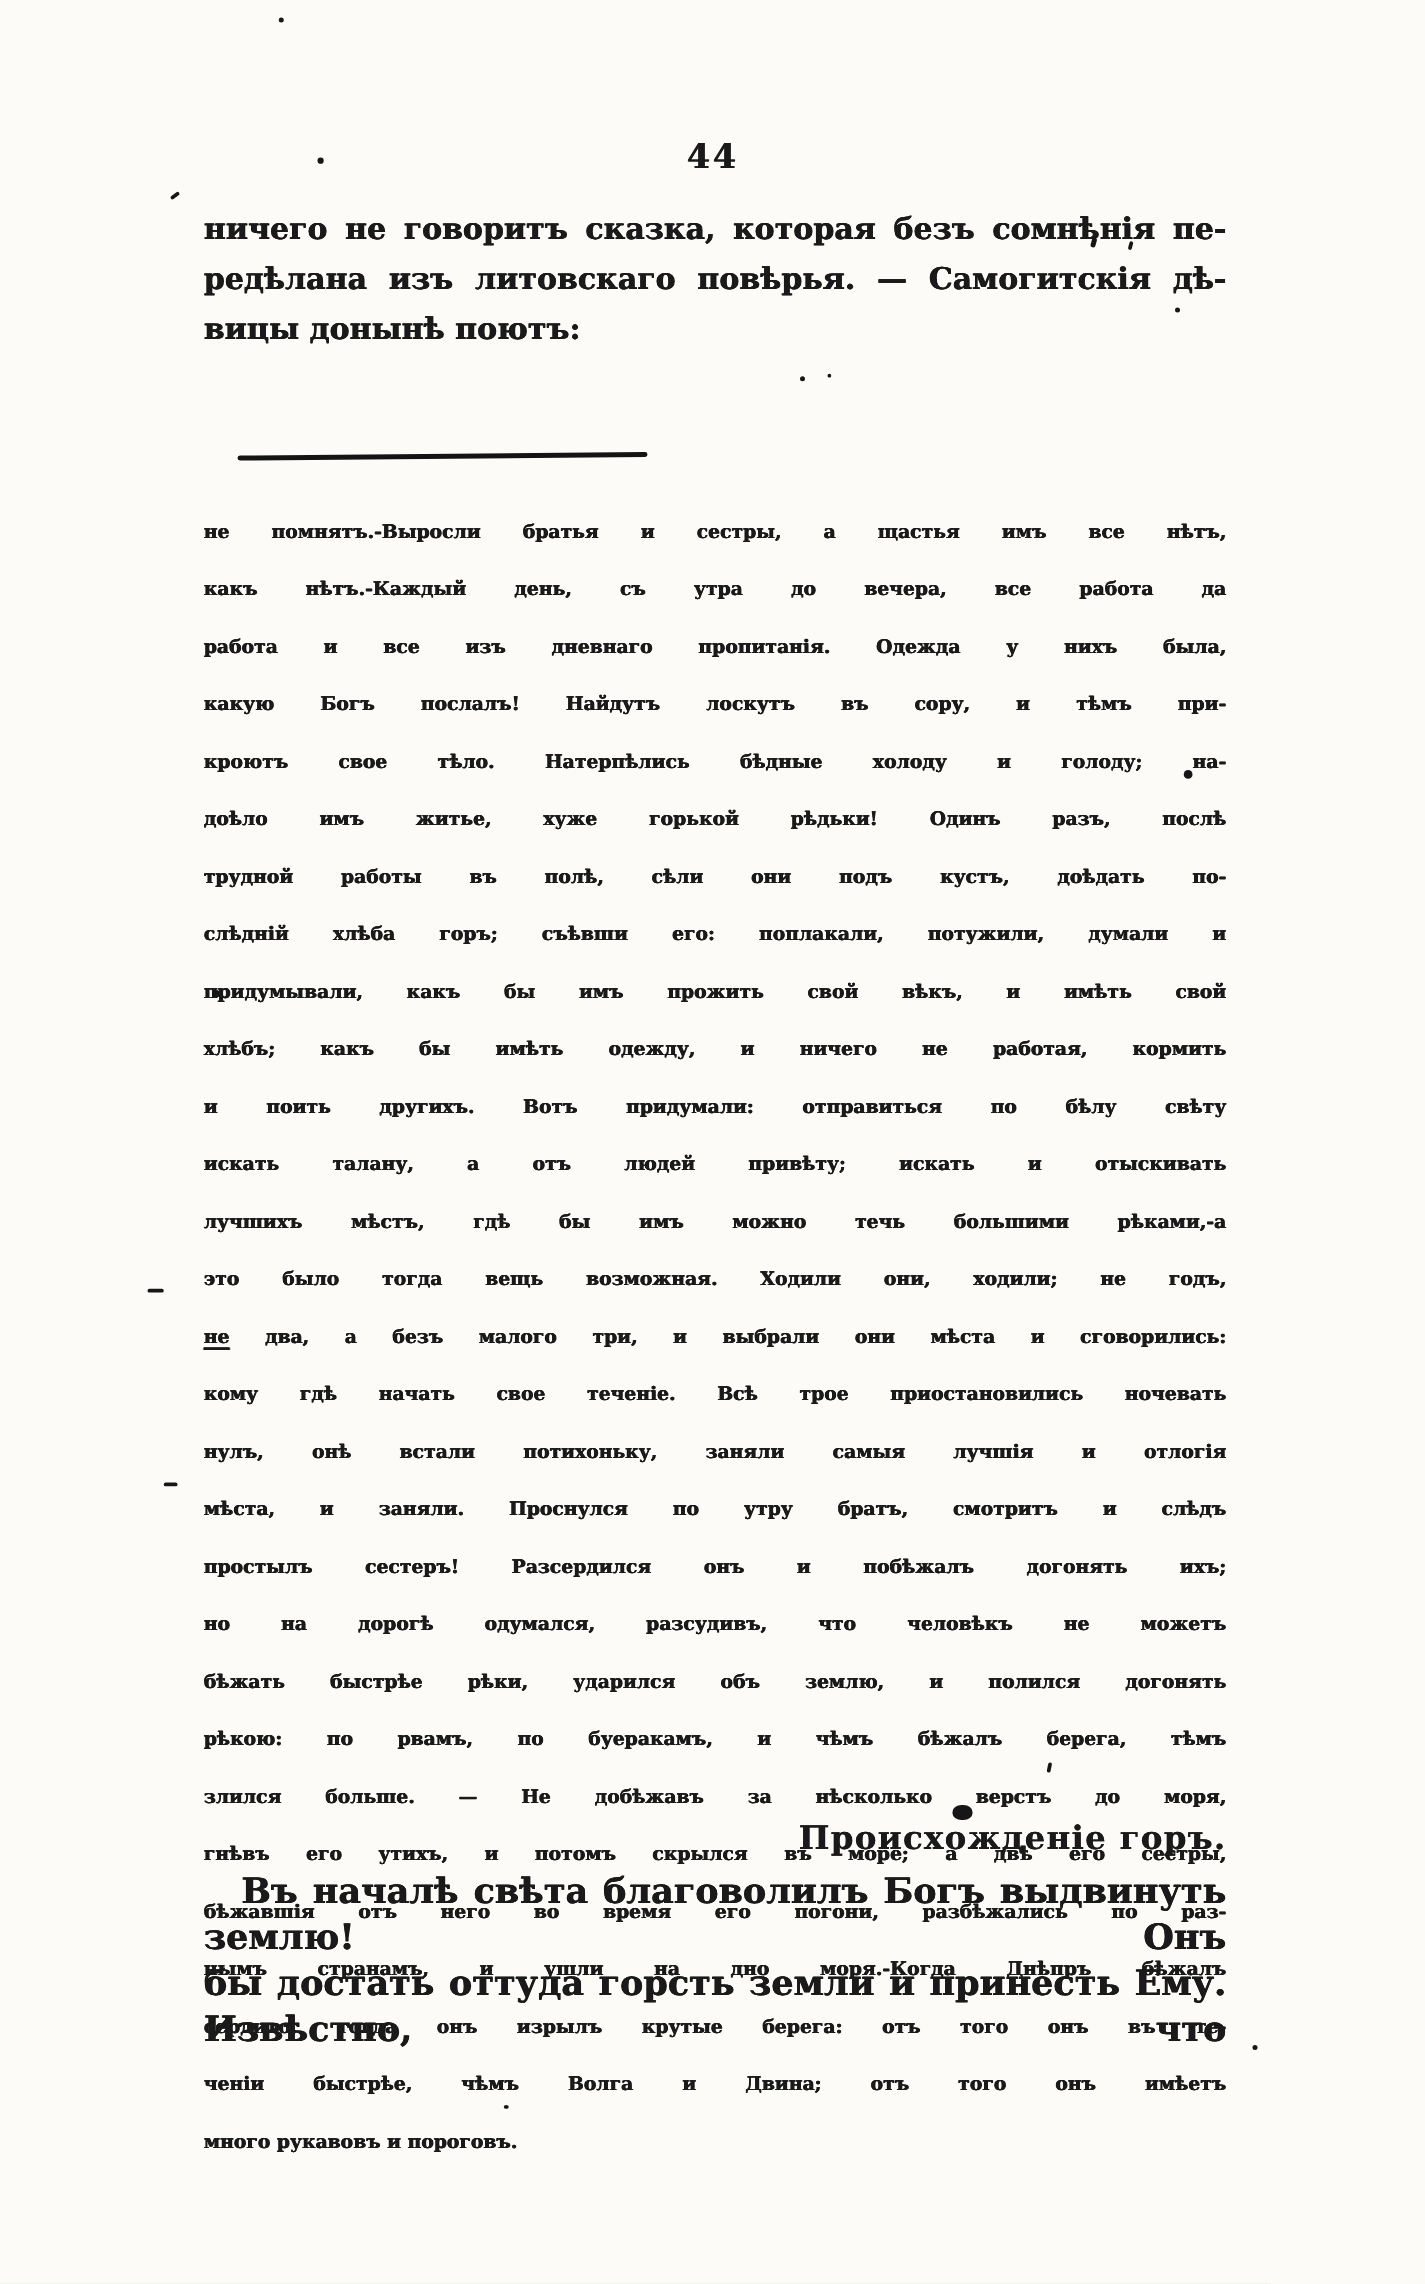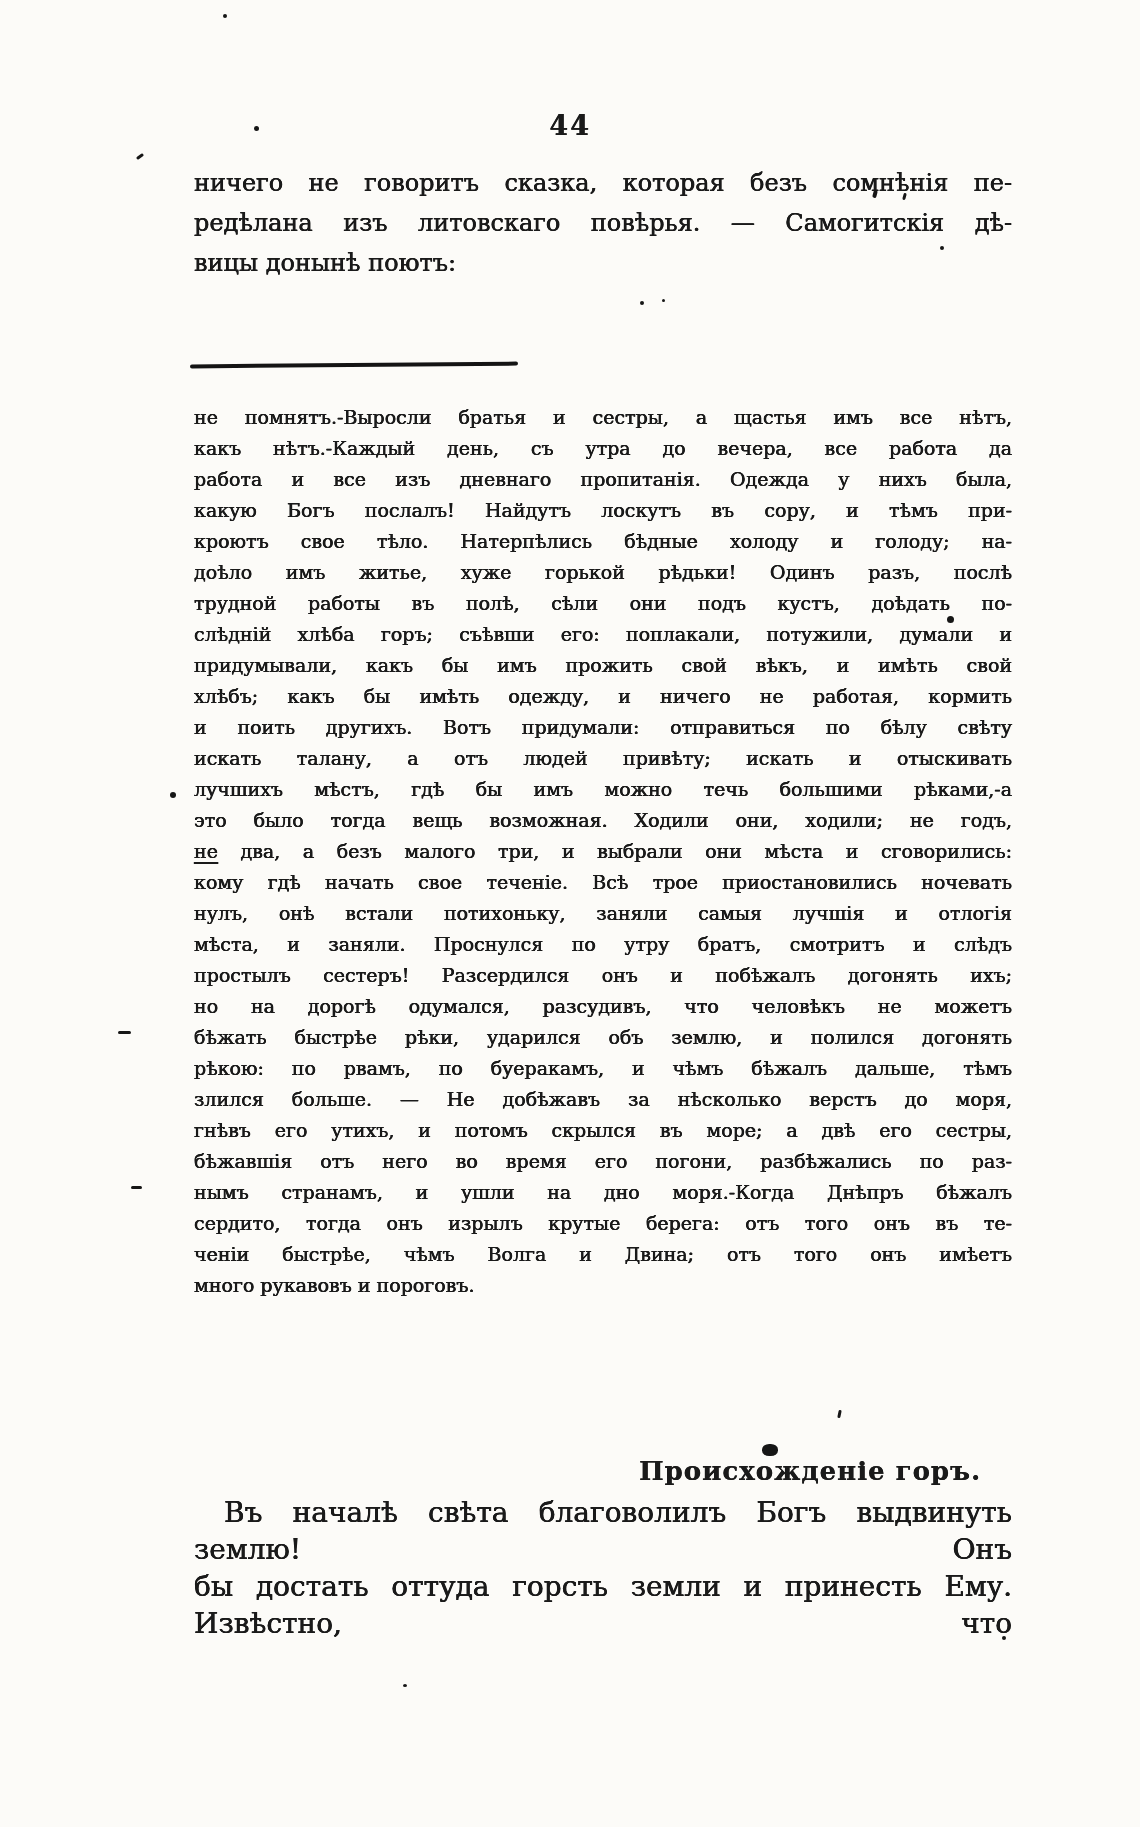--- a/index.html
+++ b/index.html
@@ -21,26 +21,25 @@
     text-align: center;
     font-size: 27px;
     font-weight: 700;
     letter-spacing: 2px;
     text-shadow: 0.4px 0 0 currentColor;
   }
   .textblock {
     position: absolute;
     left: 163px;
     width: 818px;
-    font-weight: 400;
+    font-weight: 700;
     text-shadow: 0.35px 0 0 currentColor, -0.2px 0 0 currentColor;
-    margin-left: 31px;
   }
   .intro   { top: 163px; font-size: 24px; line-height: 40px; }
-  .story   { top: 402px; font-size: 19px; line-height: 31px; }
+  .story   { top: 402px; font-size: 15px; line-height: 46px; }
   .closing { top: 1494px; font-size: 28px; line-height: 37px; }
   .tline { text-align: justify; text-align-last: justify; }
   .tline.ragged { text-align-last: left; }
   .u { text-decoration: underline; text-underline-offset: 4px; text-decoration-thickness: 2px; }
   .rule {
     position: absolute;
     top: 363px;
     left: 190px;
     width: 328px;
     height: 4px;
@@ -97,21 +96,21 @@
       <div class="tline">искать талану, а отъ людей привѣту; искать и отыскивать</div>
       <div class="tline">лучшихъ мѣстъ, гдѣ бы имъ можно течь большими рѣками,-а</div>
       <div class="tline">это было тогда вещь возможная. Ходили они, ходили; не годъ,</div>
       <div class="tline"><span class="u">не</span> два, а безъ малого три, и выбрали они мѣста и сговорились:</div>
       <div class="tline">кому гдѣ начать свое теченіе. Всѣ трое приостановились ночевать</div>
       <div class="tline">нулъ, онѣ встали потихоньку, заняли самыя лучшія и отлогія</div>
       <div class="tline">мѣста, и заняли. Проснулся по утру братъ, смотритъ и слѣдъ</div>
       <div class="tline">простылъ сестеръ! Разсердился онъ и побѣжалъ догонять ихъ;</div>
       <div class="tline">но на дорогѣ одумался, разсудивъ, что человѣкъ не можетъ</div>
       <div class="tline">бѣжать быстрѣе рѣки, ударился объ землю, и полился догонять</div>
-      <div class="tline">рѣкою: по рвамъ, по буеракамъ, и чѣмъ бѣжалъ дальше, тѣмъ</div>
+      <div class="tline">рѣкою: по рвамъ, по буеракамъ, и чѣмъ бѣжалъ берега, тѣмъ</div>
       <div class="tline">злился больше. — Не добѣжавъ за нѣсколько верстъ до моря,</div>
       <div class="tline">гнѣвъ его утихъ, и потомъ скрылся въ море; а двѣ его сестры,</div>
       <div class="tline">бѣжавшія отъ него во время его погони, разбѣжались по раз-</div>
       <div class="tline">нымъ странамъ, и ушли на дно моря.-Когда Днѣпръ бѣжалъ</div>
       <div class="tline">сердито, тогда онъ изрылъ крутые берега: отъ того онъ въ те-</div>
       <div class="tline">ченіи быстрѣе, чѣмъ Волга и Двина; отъ того онъ имѣетъ</div>
       <div class="tline ragged">много рукавовъ и пороговъ.</div>
     </div>
 
   <div class="heading">Происхожденіе горъ.</div>

